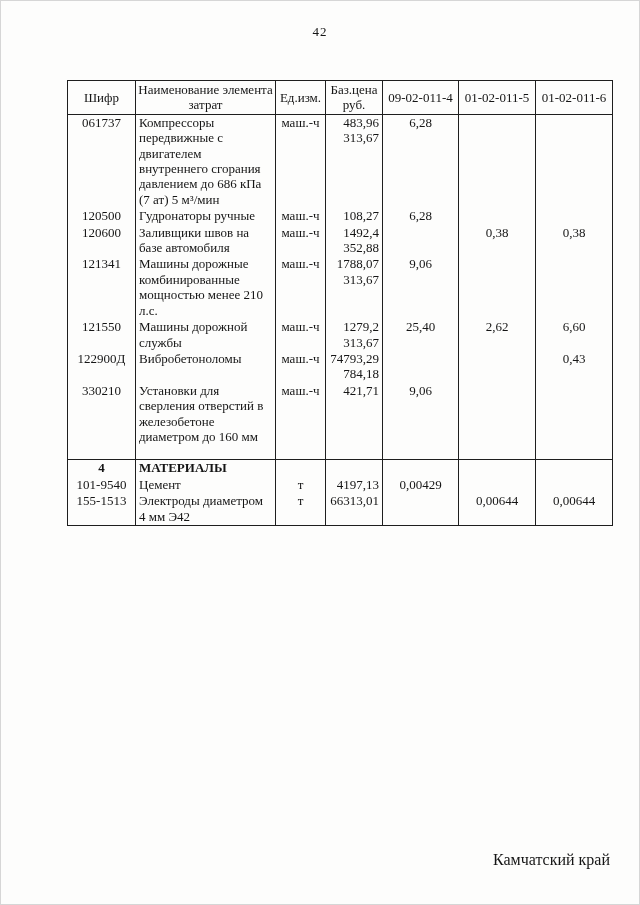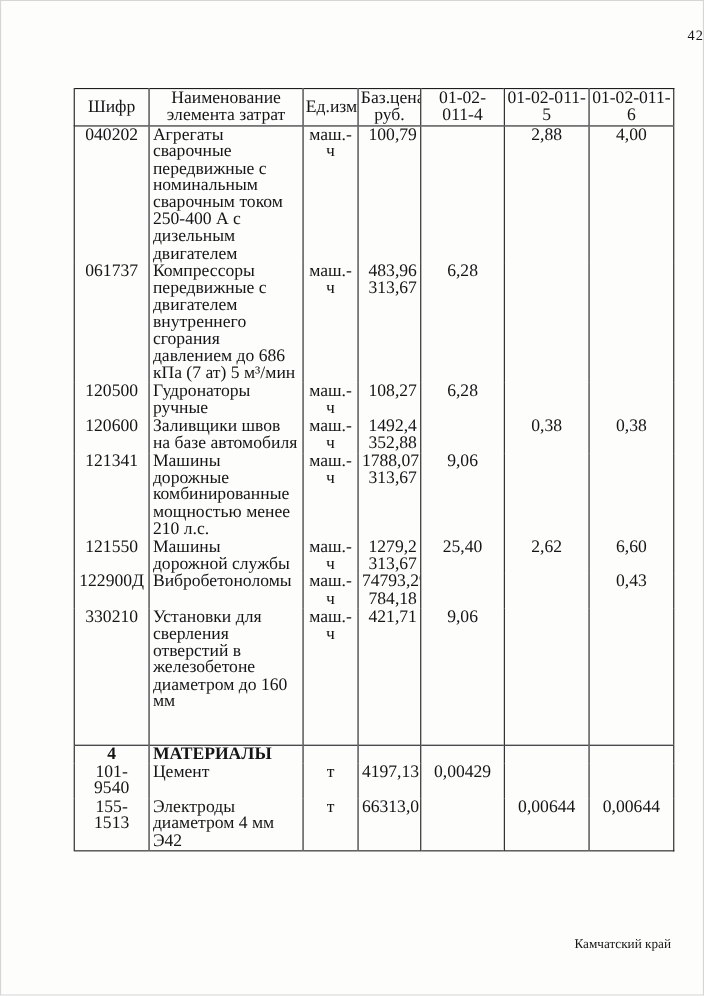--- a/index.html
+++ b/index.html
@@ -7,27 +7,27 @@
     width: 640px; height: 905px;
     background: #fdfdfc;
     position: relative;
     font-family: "Liberation Serif", "DejaVu Serif", serif;
     color: #151515;
     box-shadow: inset 0 0 0 1px #d6d6d6;
     overflow: hidden;
   }
   .page-number {
     position: absolute; top: 24px; left: 0; width: 100%;
-    text-align: right; font-size: 13px; letter-spacing: 1px;
+    text-align: center; font-size: 13px; letter-spacing: 1px;
   }
   table.cost-table {
     position: absolute; left: 67px; top: 80px;
     width: 545px; table-layout: fixed;
     border-collapse: collapse;
-    font-size: 16px; line-height: 15.4px;
+    font-size: 13px; line-height: 15.4px;
     border: 1.5px solid #1e1e1e;
   }
   .cost-table th, .cost-table td {
     border-left: 1px solid #1e1e1e;
     vertical-align: top;
     padding: 0 3px 1px 3px;
     overflow: hidden;
     font-weight: normal;
   }
   .cost-table th {
@@ -38,25 +38,25 @@
   }
   .c-code  { text-align: center; }
   .c-name  { text-align: left; }
   .c-unit  { text-align: center; padding: 0 1px; }
   .c-price { text-align: right; padding-right: 5px; }
   .c-val   { text-align: center; }
   .p-num, .p-den { display: block; }
   .p-num.u { }
   tr.section-start td { border-top: 1px solid #1e1e1e; }
   tr.section-row td { font-weight: bold; }
-  tr.row-tall td { padding-bottom: 31px; }
+  tr.row-tall td { padding-bottom: 15px; }
   tr.row-gap td { padding-top: 7px; }
   .footer {
     position: absolute; top: 851px; right: 30px;
-    font-size: 12px;
+    font-size: 16px;
   }
 </style>
 </head>
 <body>
 
 <div class="page-number">42</div>
 
 <table class="cost-table">
   <colgroup>
     <col style="width:68px">
@@ -66,38 +66,26 @@
       <col style="width:76px">
       <col style="width:77px">
       <col style="width:77px">
   </colgroup>
   <thead>
     <tr>
       <th>Шифр</th>
       <th>Наименование элемента затрат</th>
       <th>Ед.изм.</th>
       <th>Баз.цена руб.</th>
-      <th>01-02-011-4</th>
+      <th>09-02-011-4</th>
       <th>01-02-011-5</th>
       <th>01-02-011-6</th>
     </tr>
   </thead>
   <tbody>
-    <tr>
-      <td class="c-code">040202</td>
-      <td class="c-name">Агрегаты сварочные передвижные с номинальным сварочным током 250-400 А с дизельным двигателем</td>
-      <td class="c-unit">маш.-ч</td>
-      <td class="c-price">
-        <span class="p-num">100,79</span>
-        <span class="p-den"></span>
-      </td>
-      <td class="c-val"></td>
-      <td class="c-val">2,88</td>
-      <td class="c-val">4,00</td>
-    </tr>
     <tr>
       <td class="c-code">061737</td>
       <td class="c-name">Компрессоры передвижные с двигателем внутреннего сгорания давлением до 686 кПа (7 ат) 5 м³/мин</td>
       <td class="c-unit">маш.-ч</td>
       <td class="c-price">
         <span class="p-num u">483,96</span>
         <span class="p-den">313,67</span>
       </td>
       <td class="c-val">6,28</td>
       <td class="c-val"></td>

